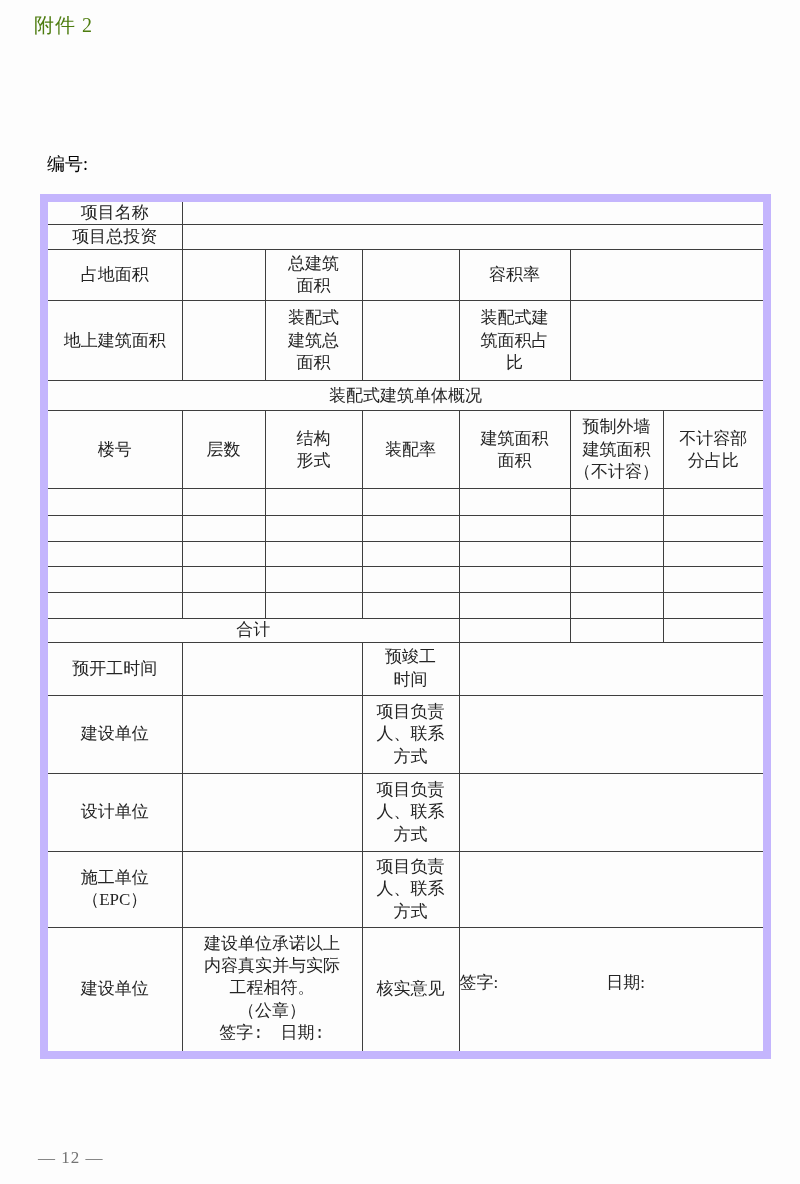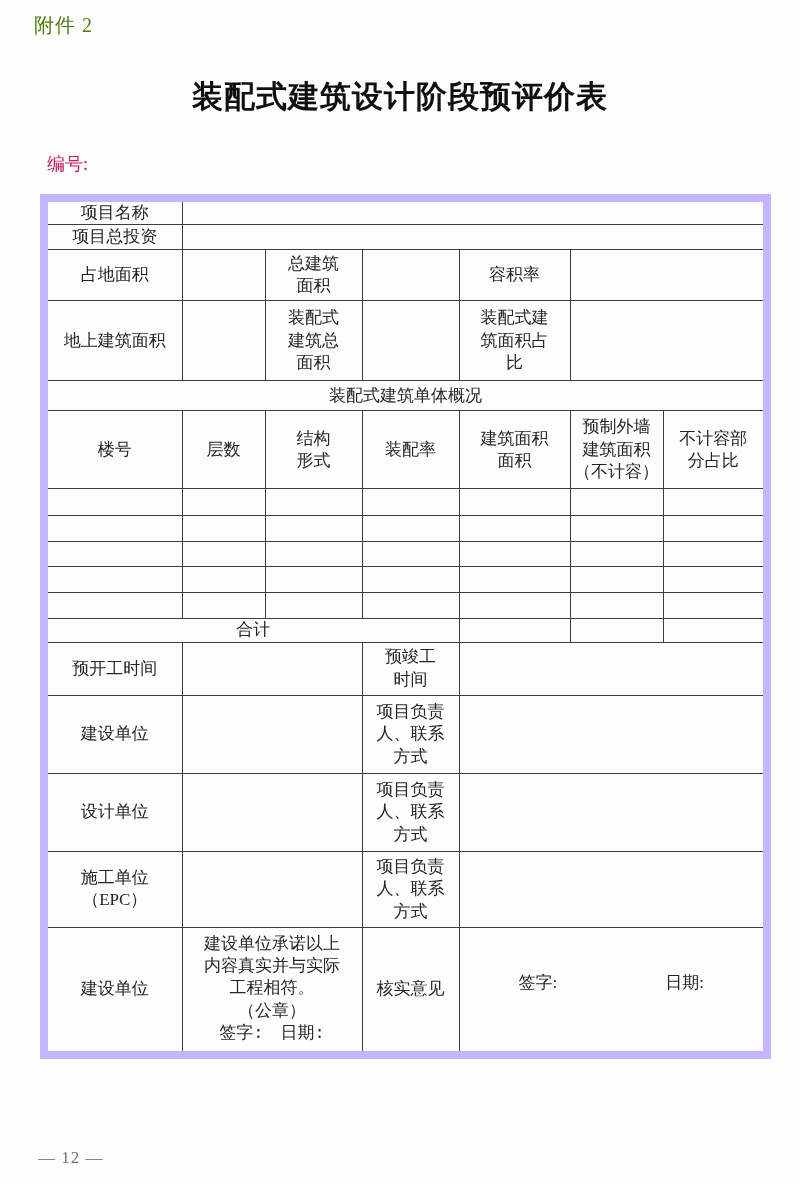--- a/index.html
+++ b/index.html
@@ -18,21 +18,21 @@
     font-size:20px;letter-spacing:1px;color:#4d7c0f;
   }
   .doc-title{
     position:absolute;left:0;top:76px;width:100%;
     text-align:center;
     font-size:31px;font-weight:700;letter-spacing:1px;
     color:#101010;margin:0;
   }
   .form-number{
     position:absolute;left:47px;top:152px;
-    font-size:18px;color:#be185d;
+    font-size:18px;color:#000000;
   }
   table.eval{
     position:absolute;left:40px;top:194px;
     width:723px;
     border-collapse:collapse;table-layout:fixed;
     border:8px solid #c4b5fd;
   }
   table.eval td{
     border:1px solid #3e3e3e;
     padding:0;
@@ -43,36 +43,35 @@
   }
   td.ml{white-space:pre-line;}
   td.unit-head{font-size:16px;line-height:1.45;}
   td.commit{
     text-align:left;vertical-align:top;
     padding:5px 6px 4px 10px;
     white-space:pre-line;line-height:25px;font-family:Liberation Mono, monospace;
   }
   td.sig-cell{vertical-align:bottom;}
   .sig-wrap{
-    display:flex;justify-content:center;gap:108px;
+    display:flex;justify-content:flex-start;gap:108px;
     padding-bottom:12px;font-size:17px;
   }
   .page-number{
     position:absolute;left:38px;top:1148px;
     font-size:17px;letter-spacing:1px;color:#737373;
   }
 </style>
 </head>
 <body>
 
 <div class="page">
 
   <div class="attachment">附件 2</div>
 
-  <h1 class="doc-title">装配式建筑设计阶段预评价表</h1>
 
   <div class="form-number">编号:</div>
 
   <table class="eval">
     <colgroup>
       <col style="width:138px">
         <col style="width:83px">
         <col style="width:97px">
       <col style="width:97px">
         <col style="width:111px">

